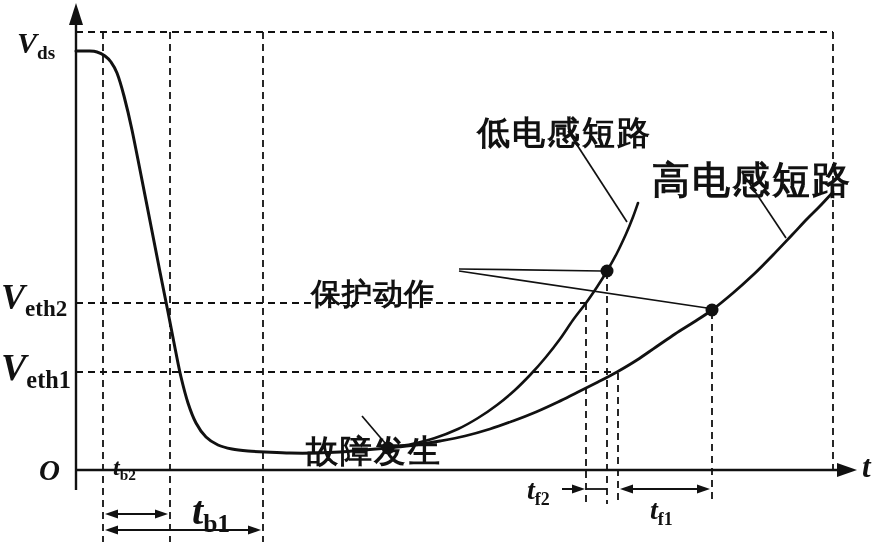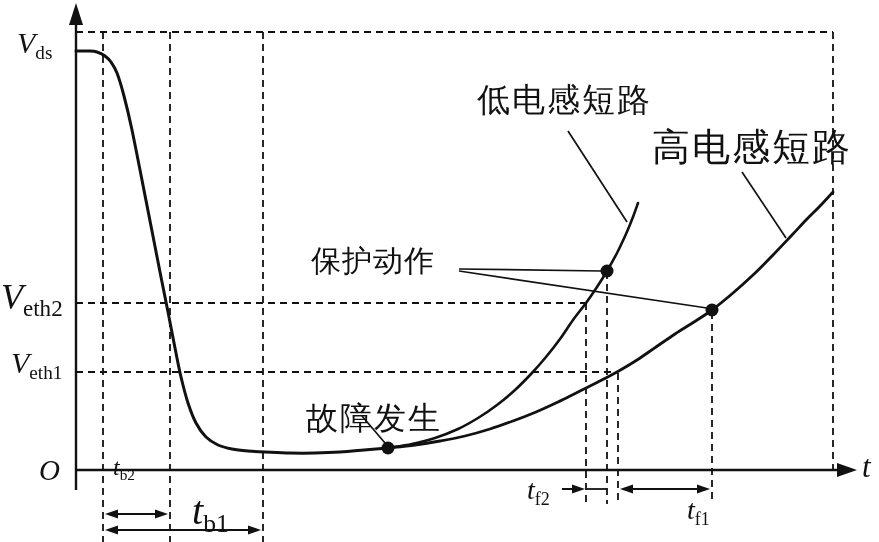--- a/index.html
+++ b/index.html
@@ -1,24 +1,24 @@
 <!DOCTYPE html>
 <html><head>
 <meta charset="utf-8">
 <style>
   html,body{margin:0;padding:0;background:#ffffff;}
   .stage{
     position:relative;width:879px;height:542px;background:#ffffff;
     font-family:"Liberation Serif","DejaVu Serif",serif;color:#111;overflow:hidden;
   }
   .stage svg{position:absolute;left:0;top:0;}
-  .lbl{position:absolute;line-height:1;white-space:nowrap;}
+  .lbl{position:absolute;line-height:1;white-space:nowrap;font-weight:bold;}
   .math{font-style:italic;}
   .lbl sub{font-style:normal;font-size:0.64em;line-height:0;vertical-align:-0.32em;}
-  .cjk{font-weight:400;}
+  .cjk{font-weight:700;margin-top:33px;}
 </style>
 </head>
 <body>
 
 <div class="stage">
 
   <svg id="plot" width="879" height="542" viewBox="0 0 879 542">
       <line x1="76" y1="32" x2="833" y2="32" stroke="#111111" stroke-width="1.8" stroke-dasharray="7 5"></line>
       <line x1="76" y1="303" x2="586" y2="303" stroke="#111111" stroke-width="1.8" stroke-dasharray="7 5"></line>
       <line x1="76" y1="372" x2="617" y2="372" stroke="#111111" stroke-width="1.8" stroke-dasharray="7 5"></line>
@@ -56,35 +56,35 @@
       <line x1="586" y1="489" x2="607" y2="489" stroke="#111111" stroke-width="1.8"></line>
       <line x1="632" y1="489" x2="698" y2="489" stroke="#111111" stroke-width="2"></line>
       <polygon points="620,489 633,484.4 633,493.6" fill="#111111"></polygon>
       <polygon points="710,489 697,484.4 697,493.6" fill="#111111"></polygon>
     </svg>
 
   <div class="lbl" style="left:17px;top:28px;font-size:30px"><span class="math">V</span><sub>ds</sub></div>
 
   <div class="lbl" style="left:1px;top:279px;font-size:36px"><span class="math">V</span><sub>eth2</sub></div>
 
-  <div class="lbl" style="left:11px;top:348px;font-size:30px"><span class="math">V</span><sub>eth1</sub></div>
+  <div class="lbl" style="left:1px;top:348px;font-size:38px"><span class="math">V</span><sub>eth1</sub></div>
 
   <div class="lbl math" style="left:39px;top:456px;font-size:29px">O</div>
 
   <div class="lbl math" style="left:862px;top:451px;font-size:31px">t</div>
 
   <div class="lbl cjk" style="left:477px;top:84px;font-size:33px;letter-spacing:2px">低电感短路</div>
 
   <div class="lbl cjk" style="left:652px;top:128px;font-size:38px;letter-spacing:2px">高电感短路</div>
 
   <div class="lbl cjk" style="left:311px;top:246px;font-size:30px;letter-spacing:1px">保护动作</div>
 
   <div class="lbl cjk" style="left:306px;top:402px;font-size:32px;letter-spacing:2px">故障发生</div>
 
   <div class="lbl" style="left:113px;top:455px;font-size:24px"><span class="math">t</span><sub>b2</sub></div>
 
   <div class="lbl" style="left:192px;top:491px;font-size:40px"><span class="math">t</span><sub>b1</sub></div>
 
   <div class="lbl" style="left:527px;top:476px;font-size:28px"><span class="math">t</span><sub>f2</sub></div>
 
-  <div class="lbl" style="left:687px;top:496px;font-size:28px"><span class="math">t</span><sub>f1</sub></div>
+  <div class="lbl" style="left:650px;top:496px;font-size:28px"><span class="math">t</span><sub>f1</sub></div>
 
 </div>
 
 </body></html>

